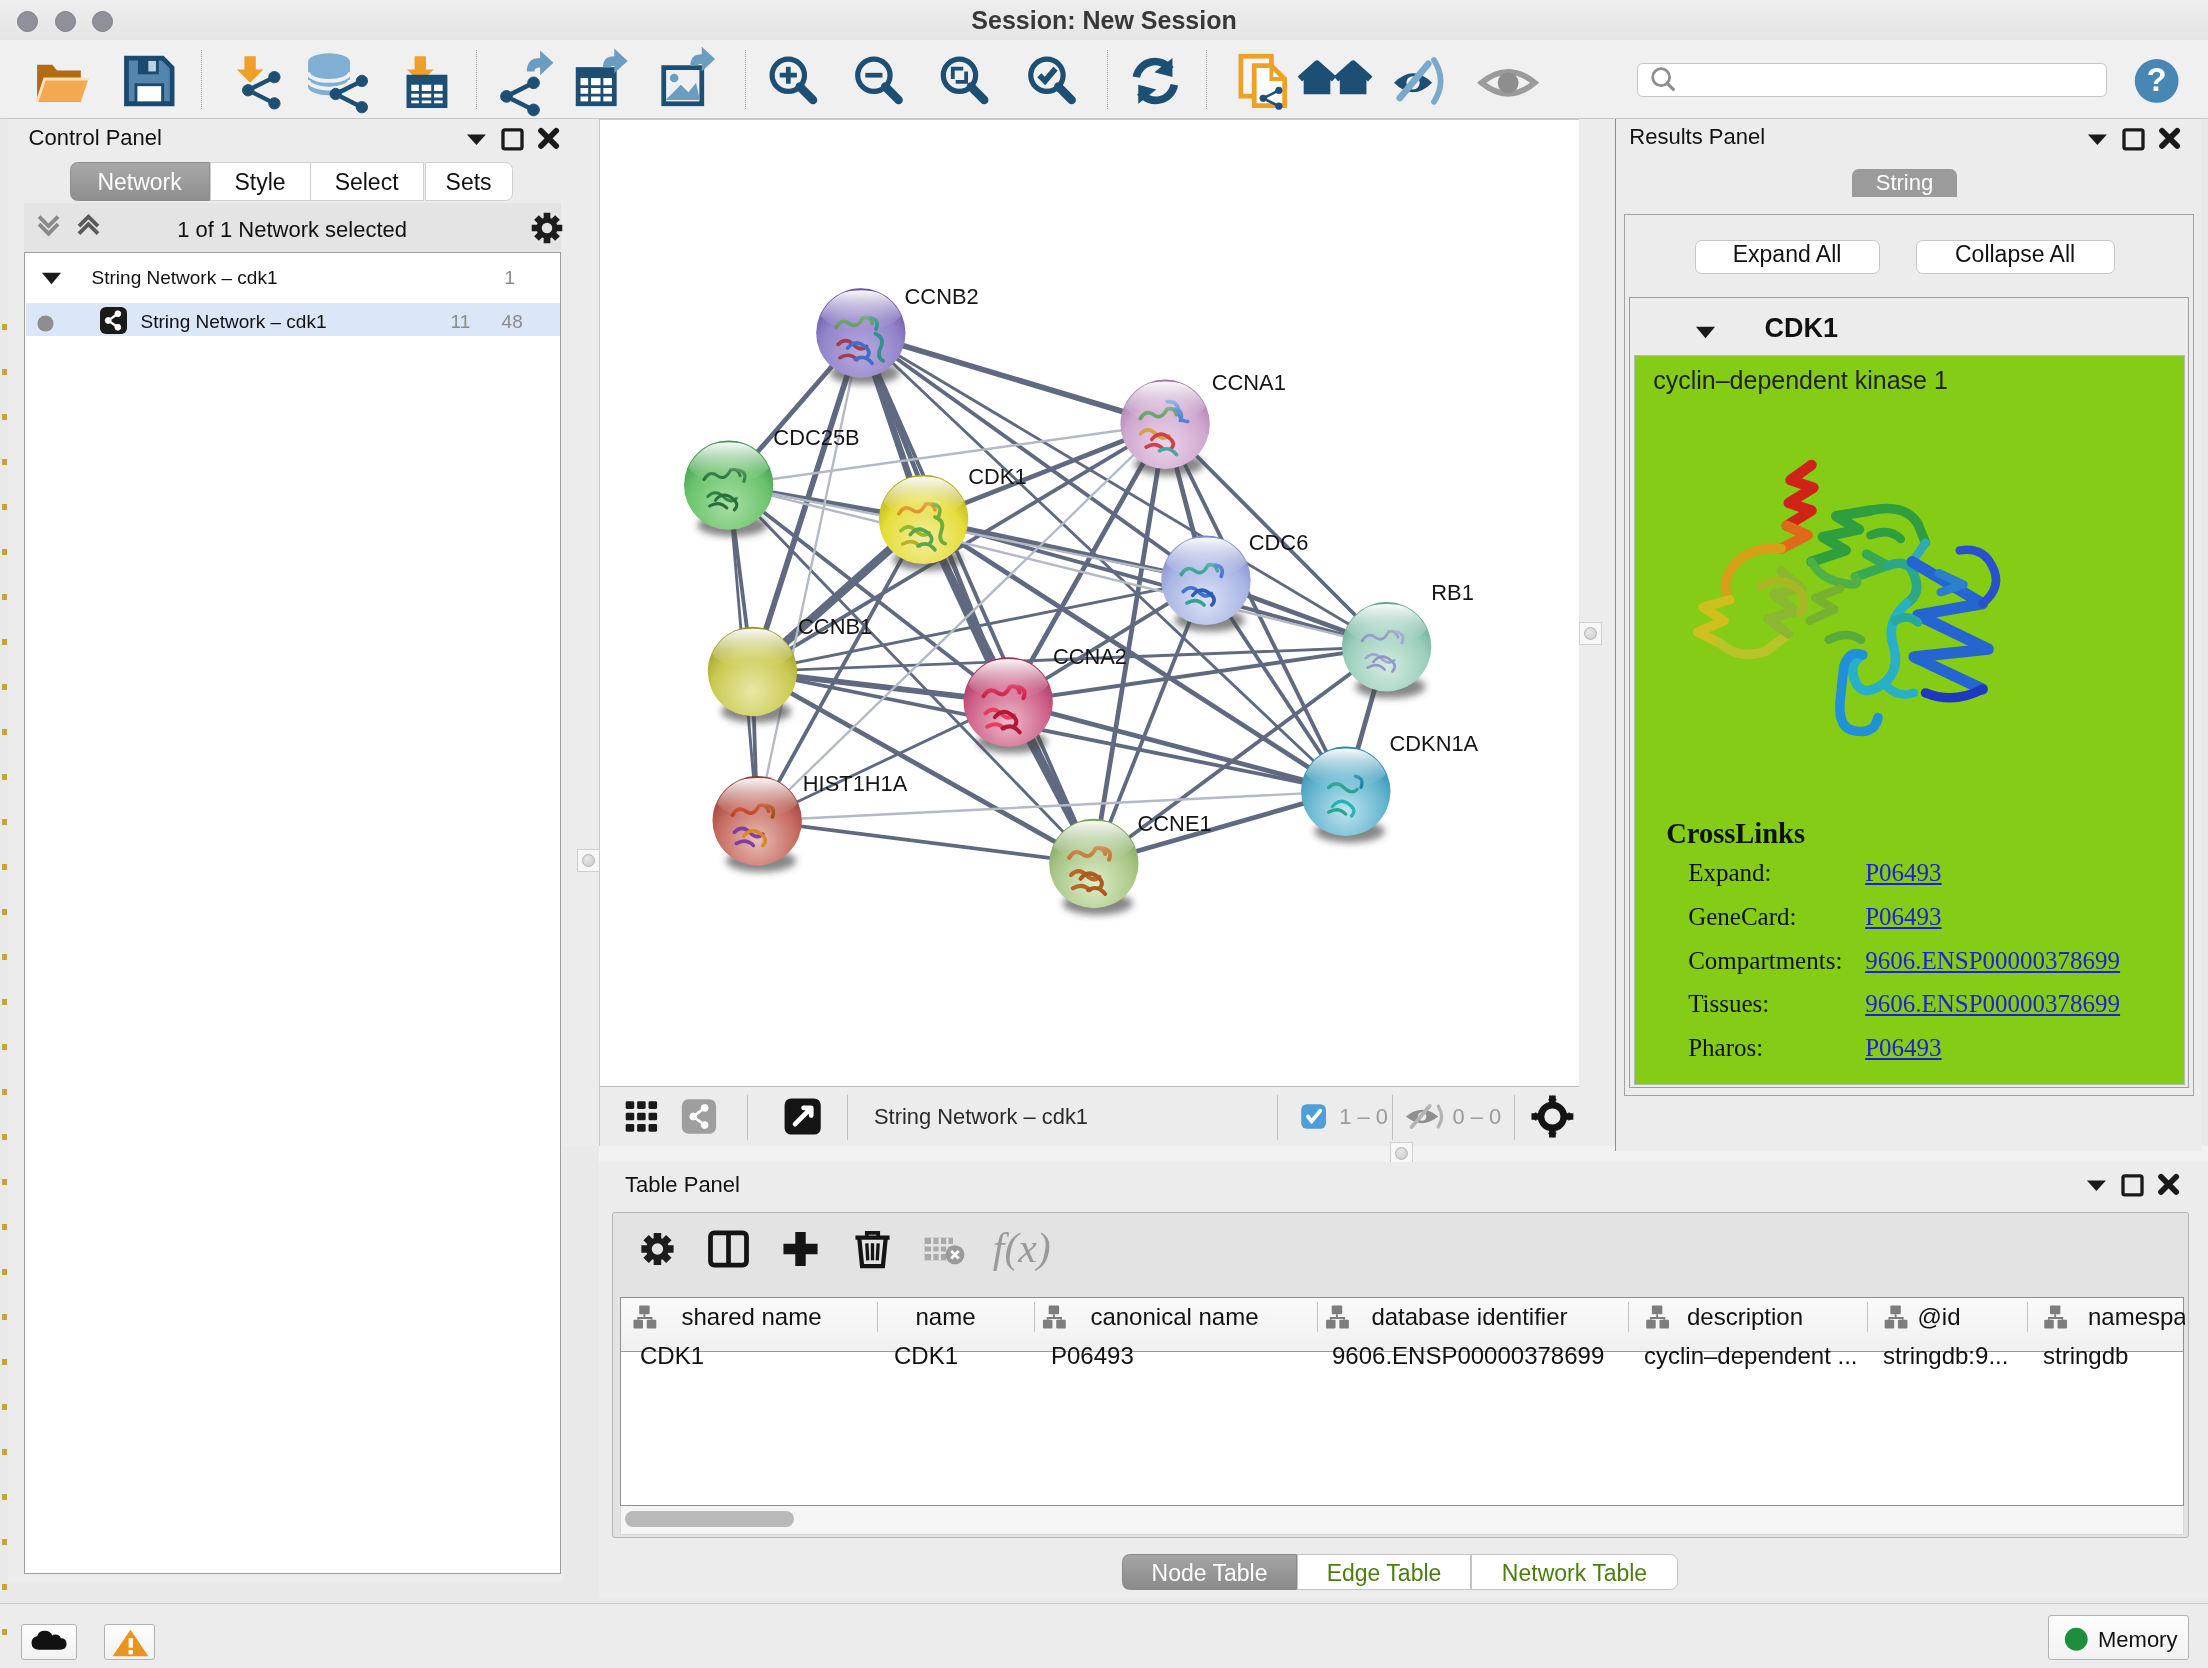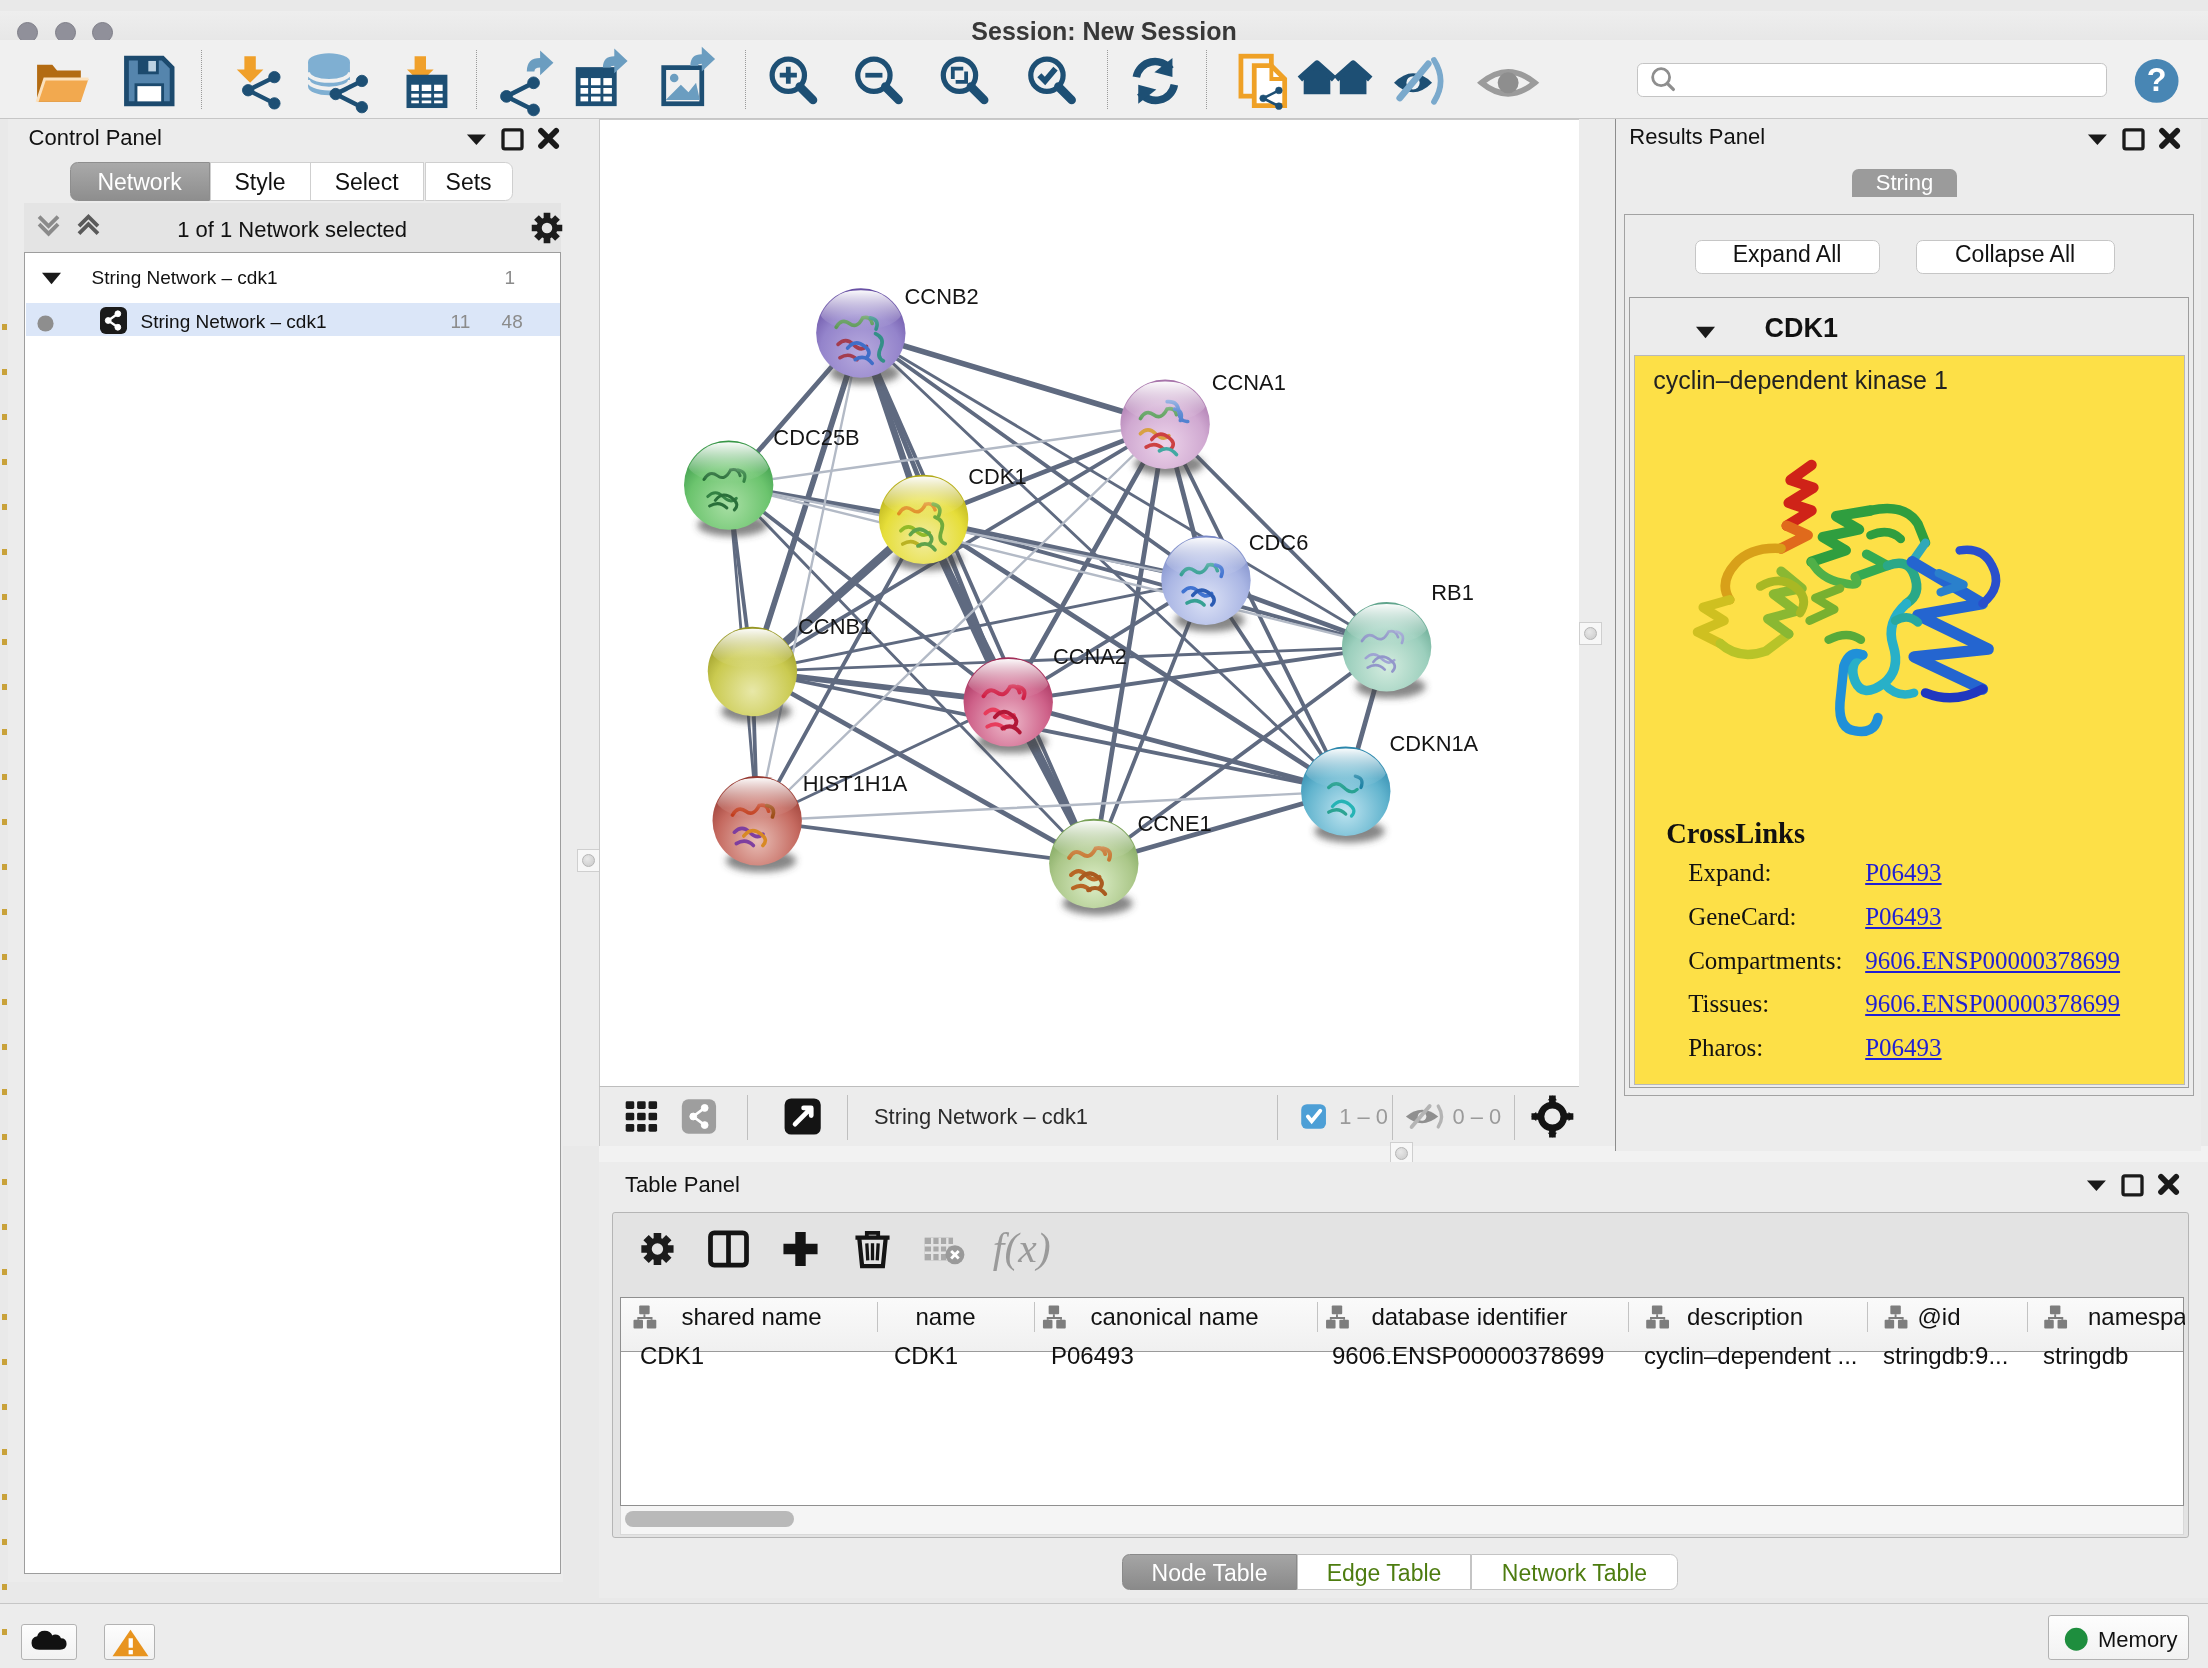--- a/index.html
+++ b/index.html
@@ -1,17 +1,17 @@
 <!DOCTYPE html>
 <html style="font-size:15px"><head>
 <meta charset="utf-8">
 <style>
 * { margin:0; padding:0; box-sizing:border-box; }
 html,body { width:2208px; height:1668px; font-family:"Liberation Sans", sans-serif; background:#e9e9e9; overflow:hidden; }
-#titlebar { position:absolute; left:0; top:11px; width:2208px; height:52px;
+#titlebar { position:absolute; left:0; top:0; width:2208px; height:52px;
   background:linear-gradient(#eeeeee,#e2e2e2); border-bottom:1px solid #c2c2c2; }
 .tl { position:absolute; top:10.5px; width:21px; height:21px; border-radius:50%;
   background:#90909a; border:1px solid #7e7e88; }
 #title { position:absolute; top:0; left:0; width:2208px; height:40px; text-align:center;
   font-size:25px; font-weight:bold; color:#383838; line-height:40px; }
 #toolbar { position:absolute; left:0; top:40px; width:2208px; height:79px;
   background:#f0f0f0; border-bottom:1px solid #c6c6c6; }
 .tsep { position:absolute; top:9.5px; height:59px; width:0; border-left:1.9px dotted #9a9a9a; }
 #searchbox { position:absolute; left:1637px; top:63px; width:470px; height:34px; background:#ffffff;
   border:1px solid #c4c4c4; border-radius:5.7px; }
@@ -36,21 +36,21 @@
   background:radial-gradient(circle at 40% 35%, #e8e8e8, #c9c9c9); border:1px solid #b5b5b5; display:block; }
 #hsplit { position:absolute; left:599px; top:1146px; width:1609px; height:16px; background:#f2f2f2; }
 #rpanel { position:absolute; left:1615px; top:119px; width:586px; height:1032px; background:#ececec;
   border-left:1.9px solid #8d8d8d; }
 #stringtab { position:absolute; left:236px; top:50px; width:105px; height:27.6px; background:#9b9b9b;
   border-radius:6.7px 6.7px 0 0; color:#ffffff; text-align:center; font-size:22px; line-height:27.6px; }
 #rbox { position:absolute; left:7.6px; top:95px; width:570px; height:882px; background:#ececec; border:1px solid #a2a2a2; }
 .rbtn { position:absolute; top:25px; height:34px; background:#ffffff; border:1px solid #c6c6c6; border-radius:6.7px;
   font-size:23px; text-align:center; color:#111; }
 #cdkbox { position:absolute; left:4.8px; top:82px; width:560px; height:791px; background:#ececec; border:1px solid #9d9d9d; }
-#cdkinner { position:absolute; left:3.8px; top:57px; width:551px; height:730px; background:#fde047; border:1px solid #b9b9b9; }
+#cdkinner { position:absolute; left:3.8px; top:57px; width:551px; height:730px; background:#84cc16; border:1px solid #b9b9b9; }
 .serif { font-family:"Liberation Serif", serif; }
 .rlink { color:#1f1fd4; text-decoration:underline; }
 #tpanel { position:absolute; left:599px; top:1162px; width:1609px; height:436px; background:#ececec; }
 #tbox { position:absolute; left:13.3px; top:50px; width:1577px; height:326px; background:#e3e3e3;
   border:1px solid #b5b5b5; border-radius:2.9px; }
 #ttable { position:absolute; left:6.7px; top:84px; width:1564px; height:209px; background:#ffffff; border:1px solid #8f8f8f; }
 #thead { position:absolute; left:0; top:0; width:1562px; height:54px; background:linear-gradient(#fafafa,#f0f0f0);
   border-bottom:1px solid #9a9a9a; }
 .thd { position:absolute; top:0; height:37px; font-size:24px; line-height:37px; color:#111; text-align:center; }
 .tdv { position:absolute; top:3.8px; height:30px; width:0; border-left:1px solid #c3c3c3; }

